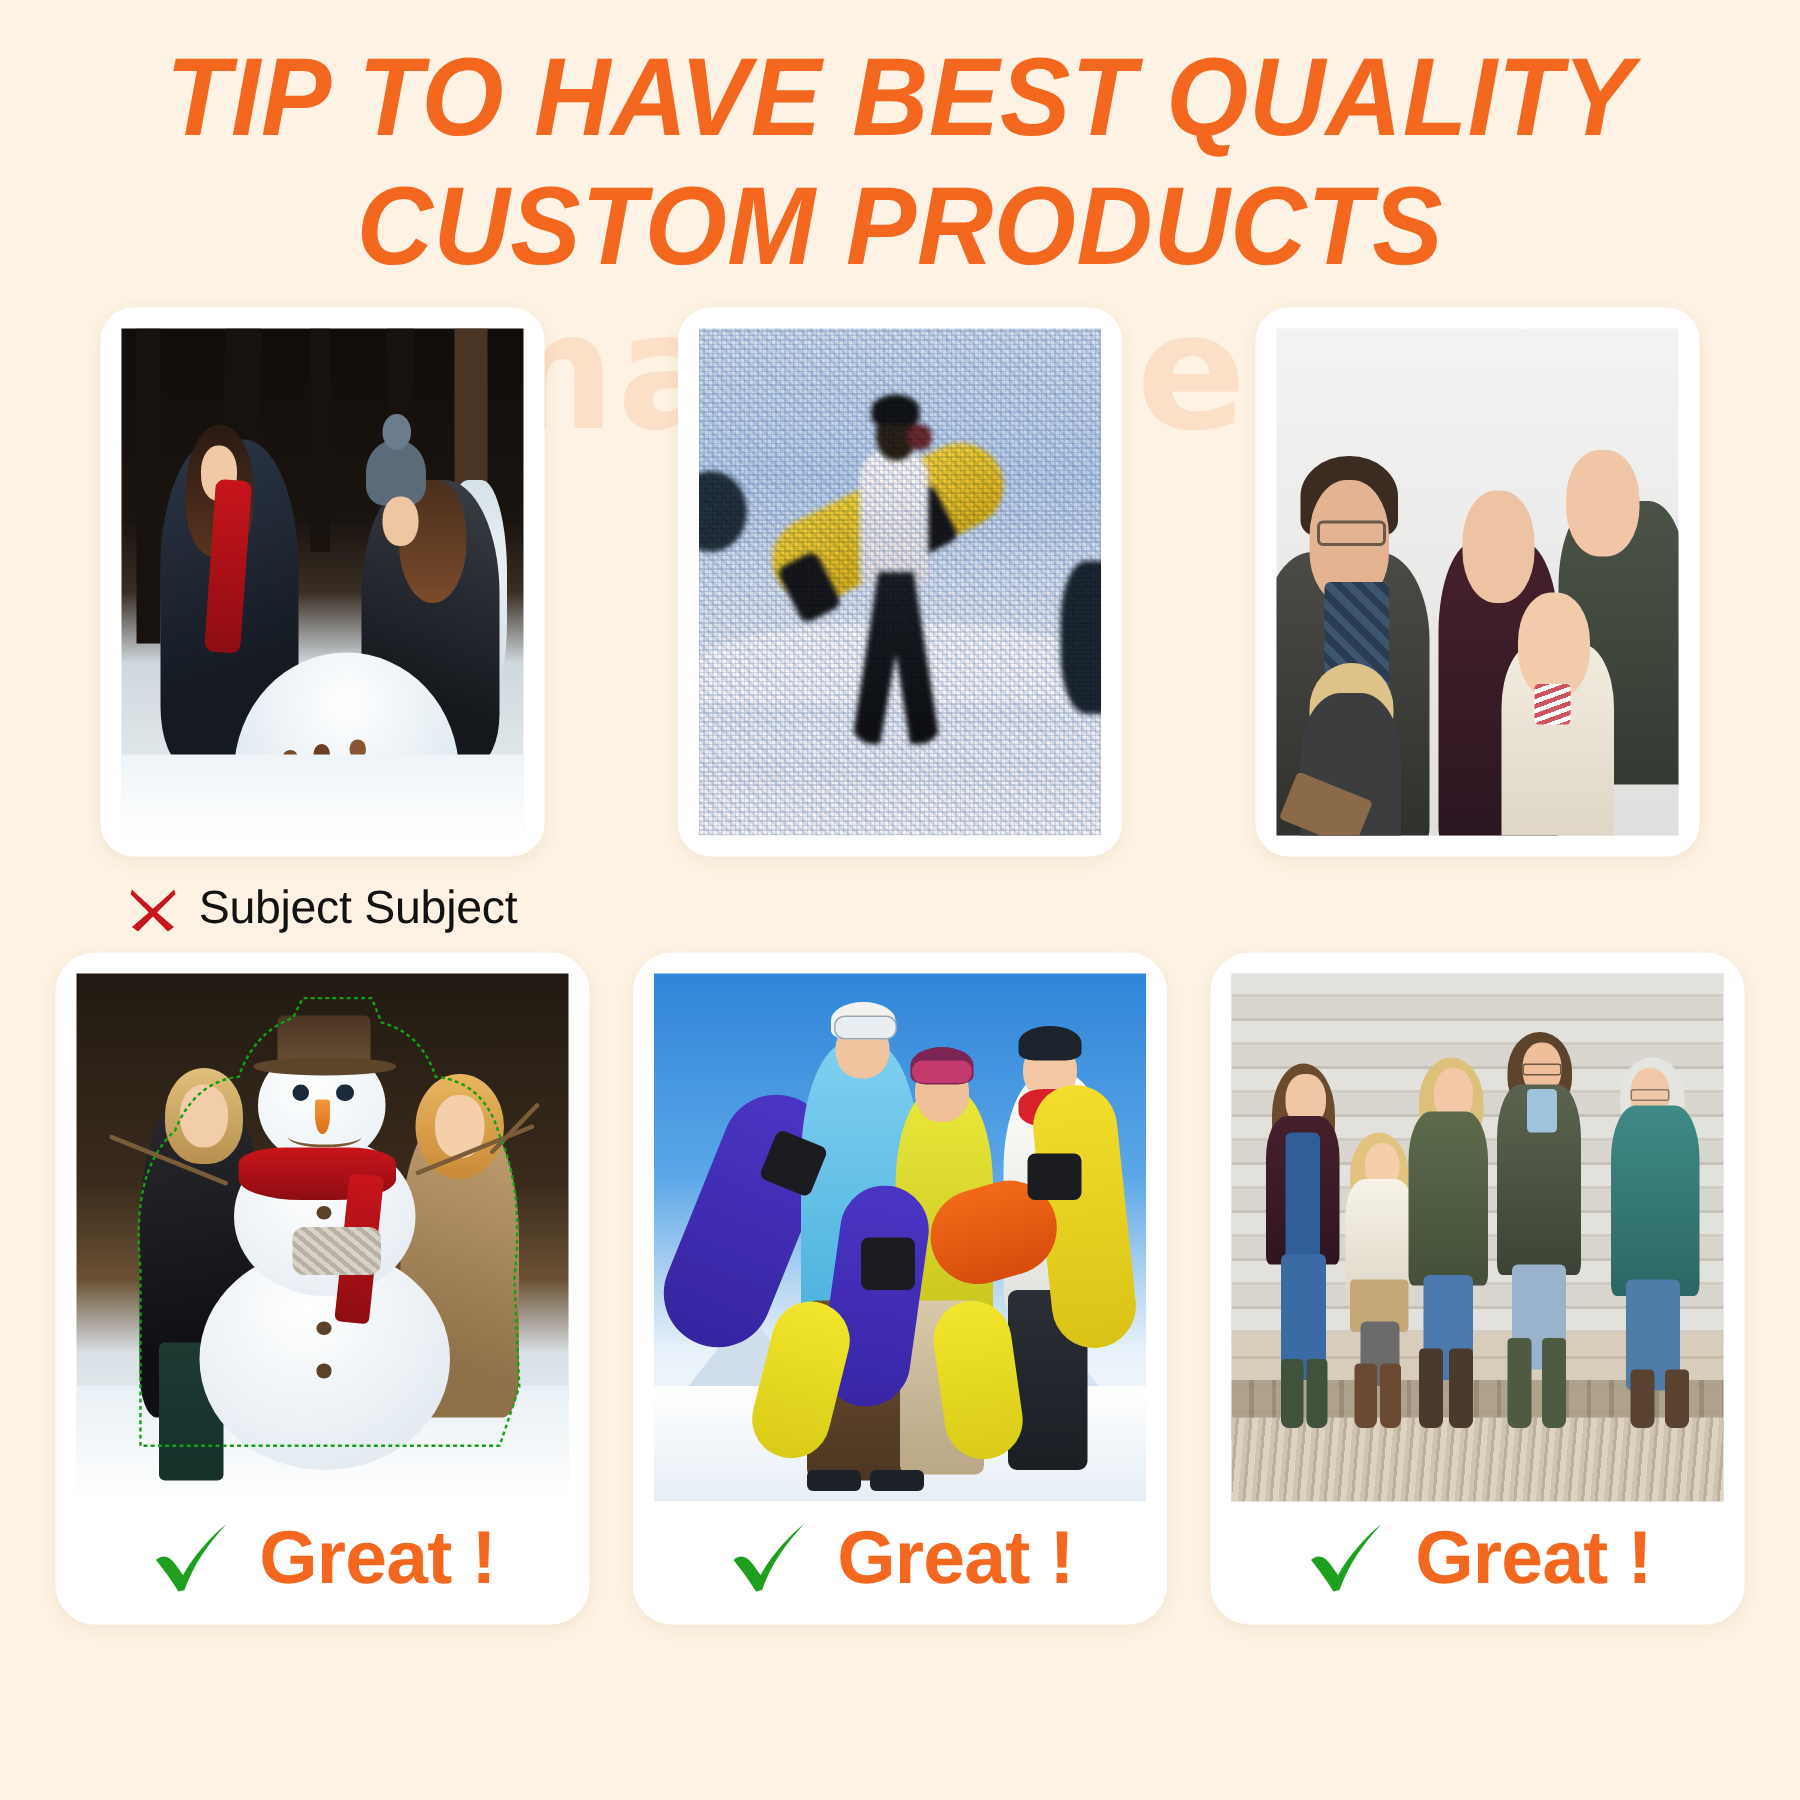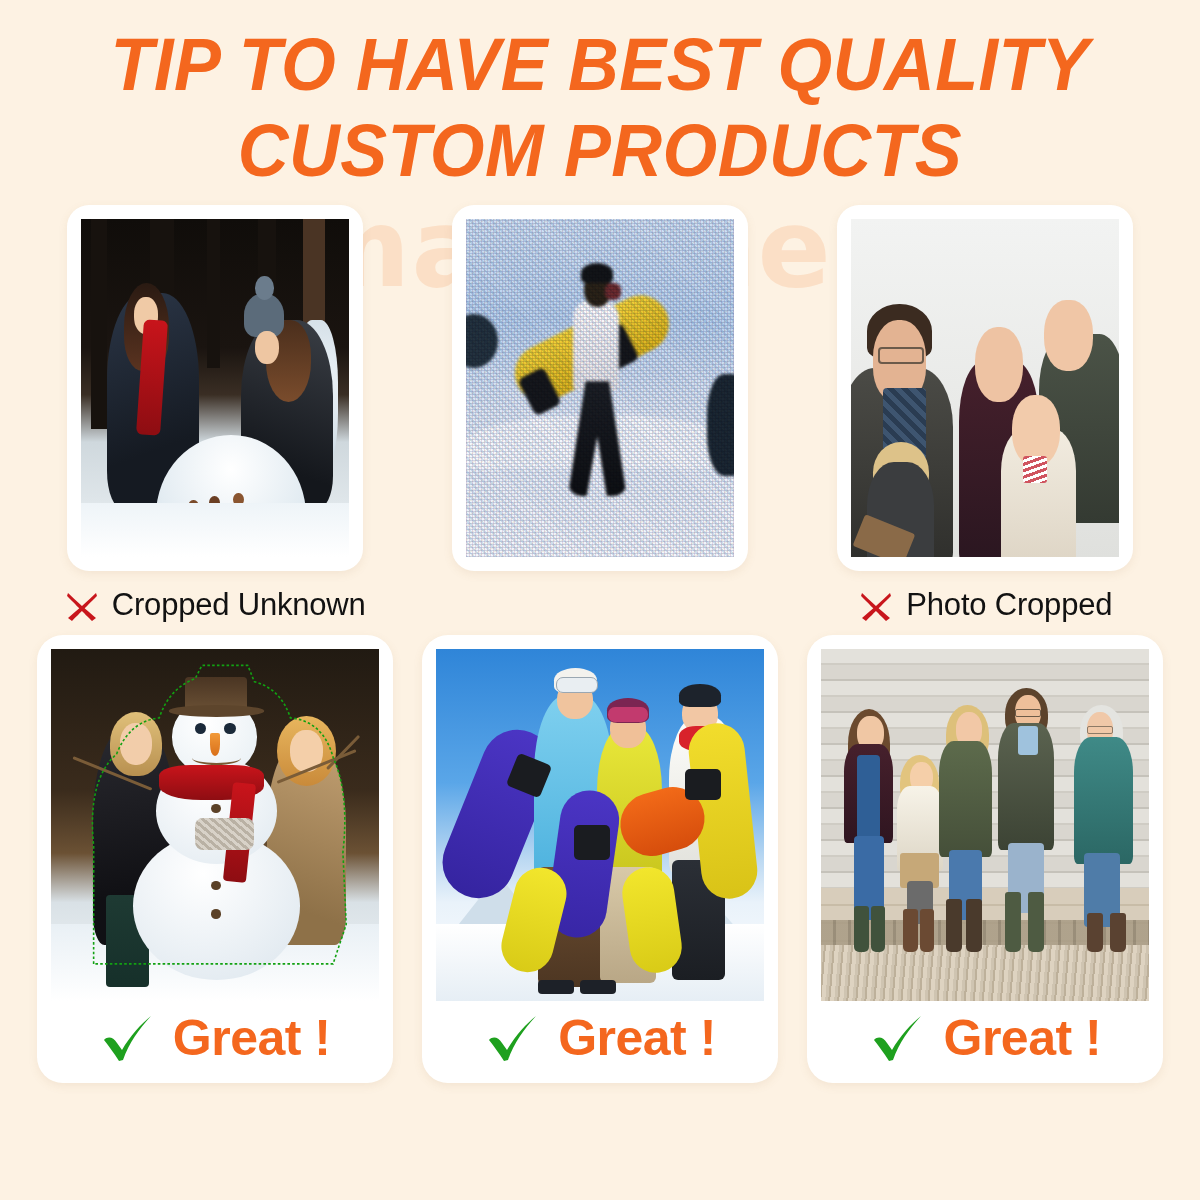--- a/index.html
+++ b/index.html
@@ -287,21 +287,21 @@
           <div style="position:absolute;left:48%;bottom:14%;width:4%;height:4%;background:#6b3f24;border-radius:50%"></div>
           <div style="position:absolute;left:57%;bottom:15%;width:4%;height:4%;background:#8a5530;border-radius:50%"></div>
           <div style="position:absolute;left:0;bottom:0;width:100%;height:16%;background:linear-gradient(#eef4f8,#ffffff)"></div>
         </div>
       </div>
       <div class="bad-label">
         <svg class="x-icon" viewBox="0 0 36 36">
           <path d="M4 6 C10 12 26 26 32 31 L28 34 C22 28 7 13 3 9 Z" fill="#c8161c"></path>
           <path d="M32 6 C26 12 10 26 4 31 L8 34 C14 28 29 13 33 9 Z" fill="#c8161c"></path>
         </svg>
-        <span>Cropped Unknown</span>
+        <span>Subject Subject</span>
       </div>
     </div>
 
     <div class="cell">
       <div class="card">
         <div class="photo p-lowres">
           <div class="blurwrap">
             <div style="position:absolute;left:0;top:58%;width:100%;height:16%;background:#f4f8fc;border-radius:50% 50% 0 0"></div>
             <div style="position:absolute;left:-6%;top:28%;width:18%;height:16%;background:#23323f;border-radius:50%"></div>
             <div style="position:absolute;right:-6%;top:46%;width:16%;height:30%;background:#1b2733;border-radius:40%"></div>
@@ -334,27 +334,20 @@
           <div class="cf-blonde"></div>
           <div class="cf-blhead"></div>
           <div class="cf-girlhair"></div>
           <div class="cf-girl"></div>
           <div class="cf-girlhead"></div>
           <div class="cf-stripes"></div>
           <div class="cf-todhair"></div>
           <div class="cf-toddler"></div>
           <div style="position:absolute;left:2%;bottom:0;width:20%;height:10%;background:#8a6a48;transform:rotate(22deg);border-radius:3px"></div>
         </div>
-      </div>
-      <div class="bad-label">
-        <svg class="x-icon" viewBox="0 0 36 36">
-          <path d="M4 6 C10 12 26 26 32 31 L28 34 C22 28 7 13 3 9 Z" fill="#c8161c"></path>
-          <path d="M32 6 C26 12 10 26 4 31 L8 34 C14 28 29 13 33 9 Z" fill="#c8161c"></path>
-        </svg>
-        <span>Photo Cropped</span>
       </div>
     </div>
 
     <div class="cell">
       <div class="card good">
         <div class="photo p-snowman">
           <div style="position:absolute;left:0;bottom:0;width:100%;height:22%;background:linear-gradient(#e9f0f5,#ffffff)"></div>
           <div class="sm-wA"></div>
           <div class="sm-wAhair"></div>
           <div class="sm-wAface"></div>

